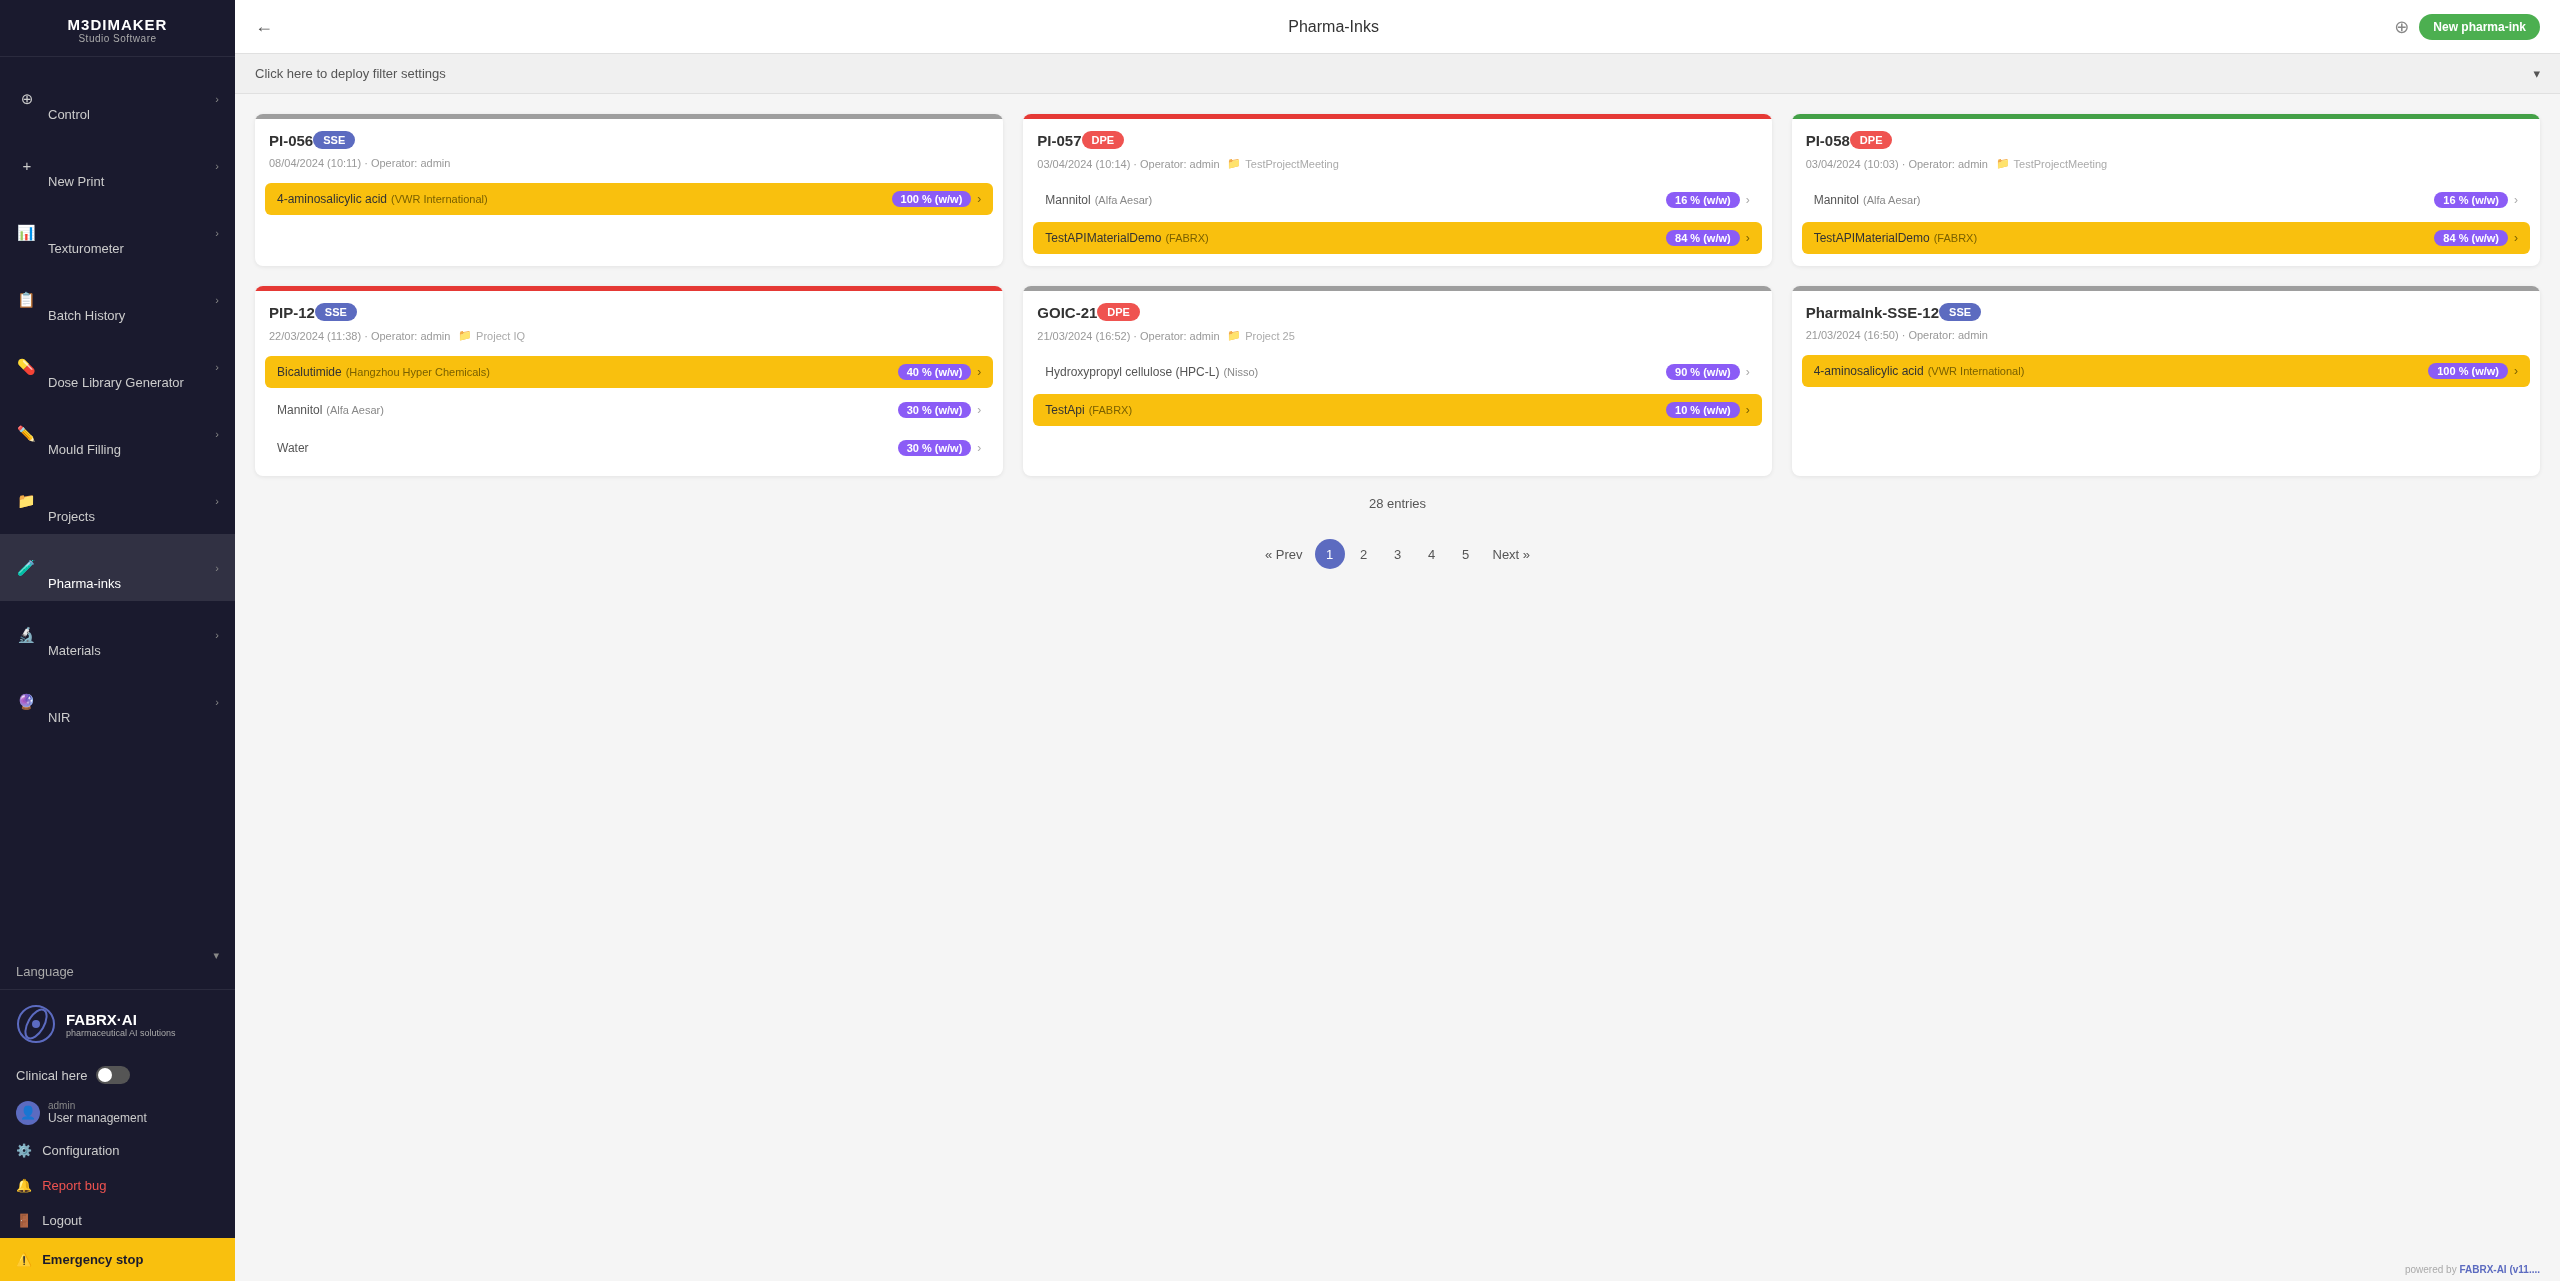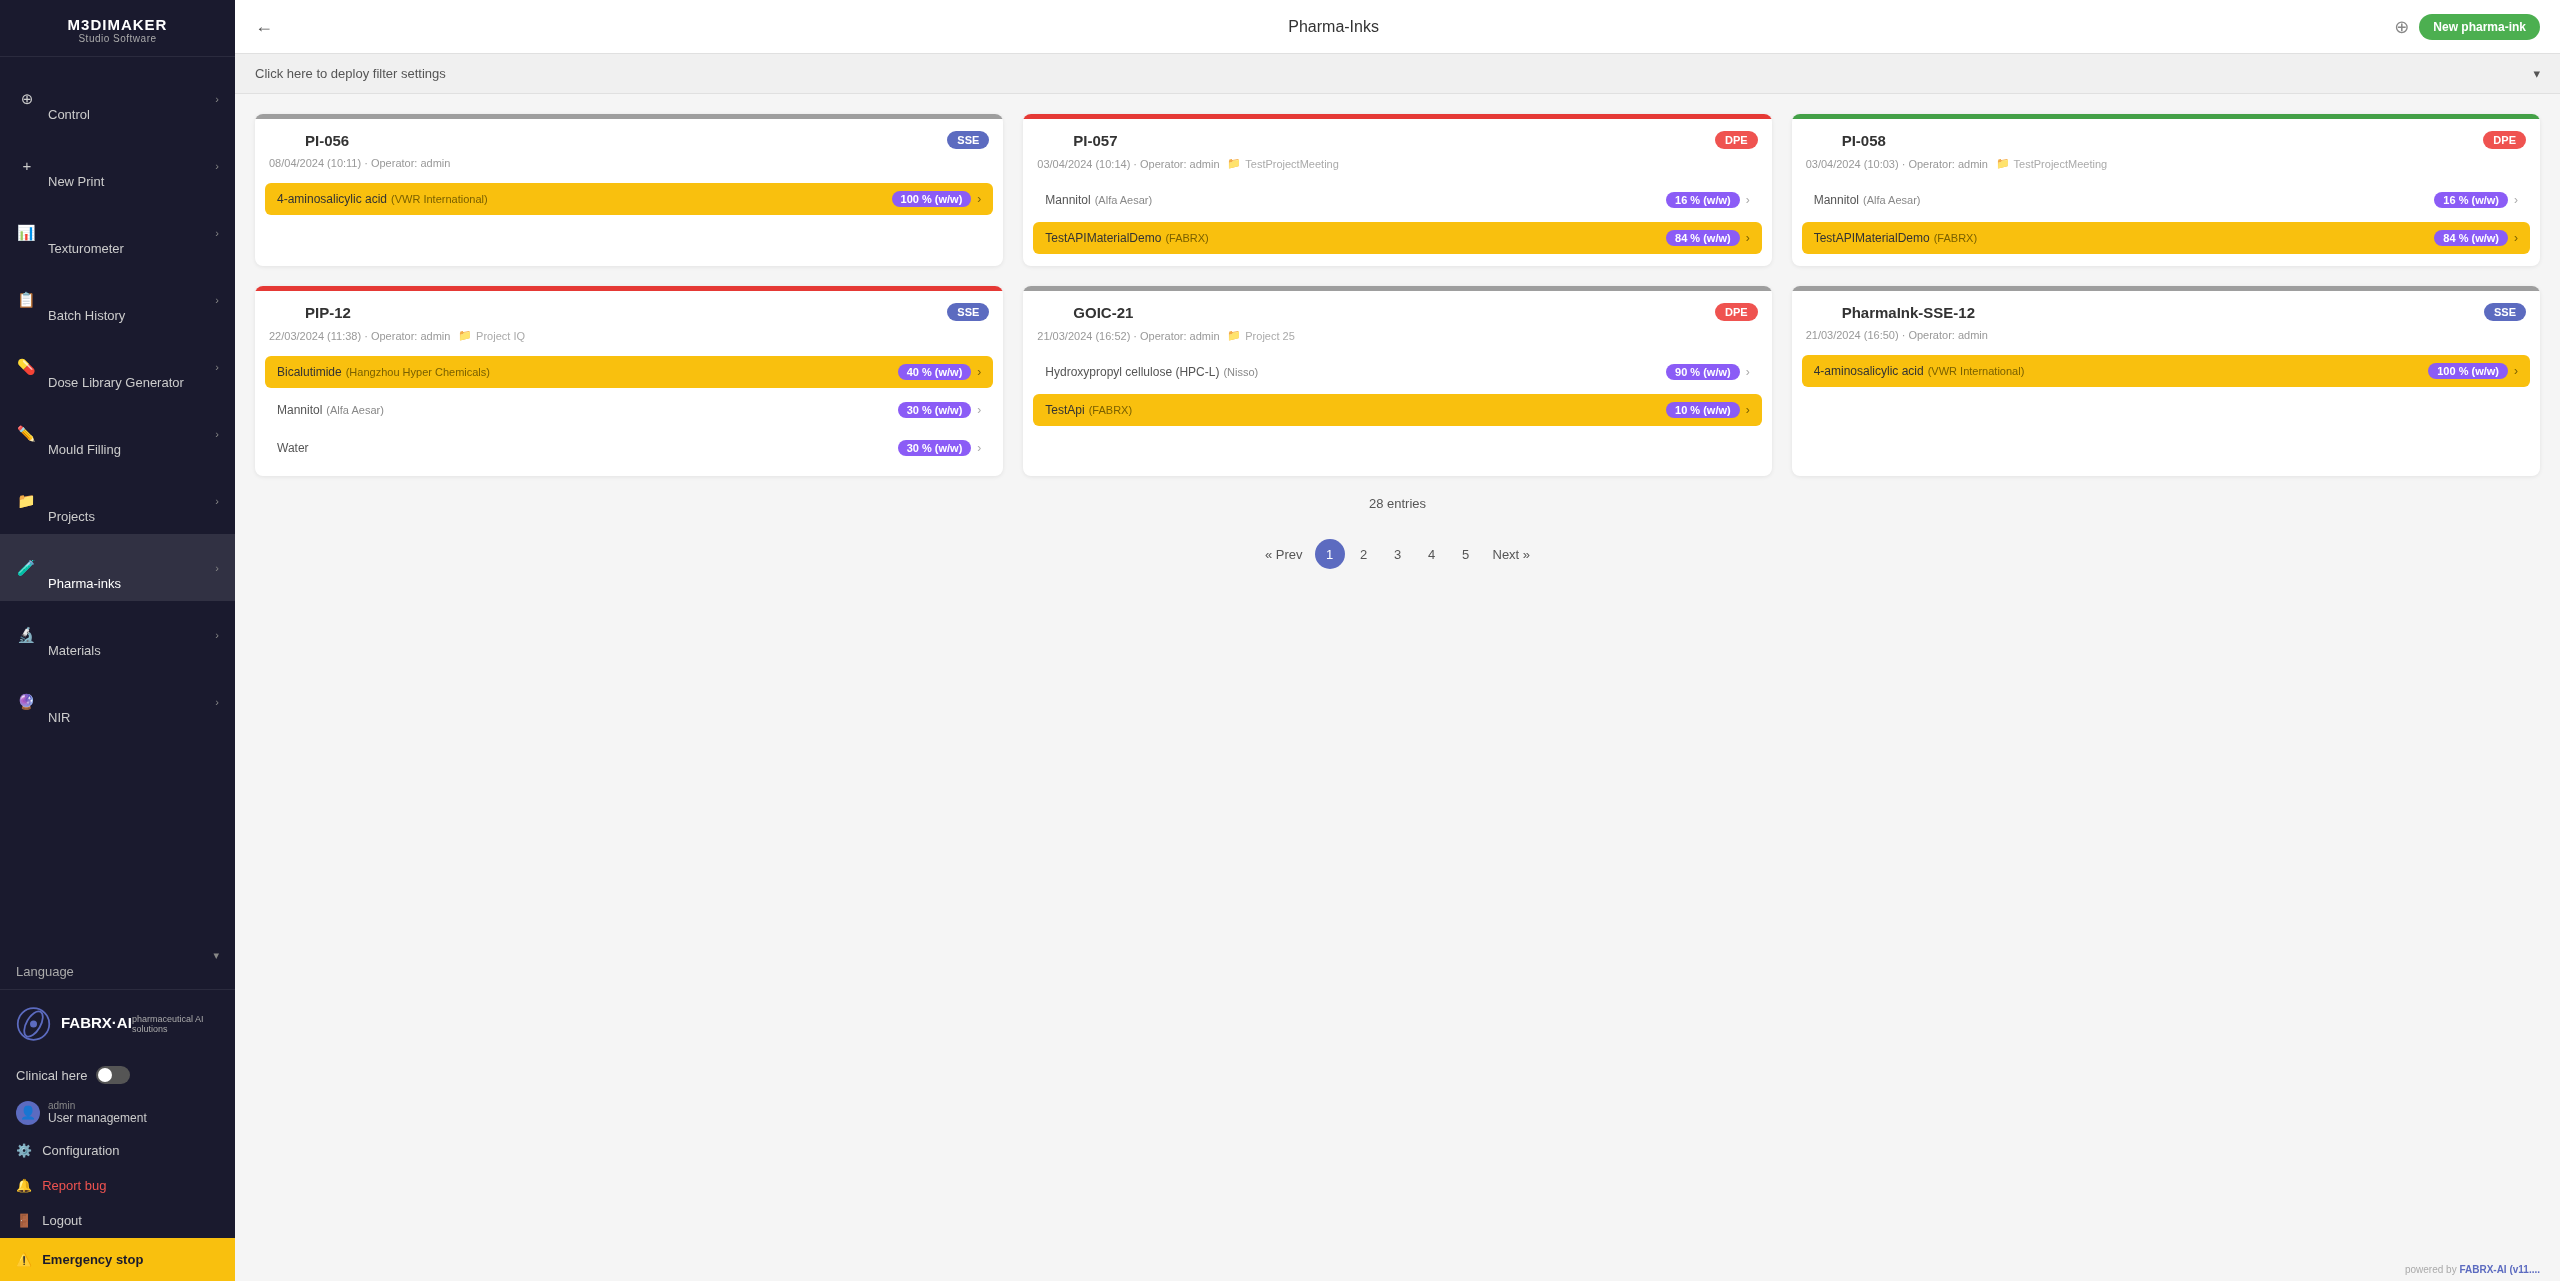--- a/index.html
+++ b/index.html
@@ -52,21 +52,21 @@
     }
 
     .sidebar-logo-fabrx {
       padding: 14px 16px;
       border-top: 1px solid rgba(255,255,255,0.08);
       display: flex;
       align-items: center;
       gap: 10px;
     }
     .fabrx-icon { width: 40px; height: 40px; }
-    .fabrx-text { display: flex; }
+    .fabrx-text { display: flex; flex-direction: column; }
     .fabrx-name { font-size: 15px; font-weight: 700; color: #fff; }
     .fabrx-tagline { font-size: 9px; color: #aaa; }
 
     .clinical-mode-row {
       padding: 8px 16px;
       display: flex;
       align-items: center;
       color: #ccc;
       font-size: 13px;
       gap: 8px;
@@ -174,21 +174,21 @@
       border-radius: 8px;
       overflow: hidden;
       box-shadow: 0 1px 4px rgba(0,0,0,0.08);
       cursor: pointer;
     }
     .card-top-bar { height: 5px; }
     .card-top-bar.red { background: #e53935; }
     .card-top-bar.gray { background: #9e9e9e; }
     .card-top-bar.green { background: #43a047; }
 
-    .card-header { padding: 12px 14px 6px; display: flex; align-items: center; justify-content: space-between; margin-left: 36px; }
+    .card-header { padding: 12px 14px 6px; display: flex; align-items: center; justify-content: flex-start; }
     .card-id { font-size: 15px; font-weight: 600; color: #333; }
     .badge {
       border-radius: 10px;
       padding: 3px 10px;
       font-size: 11px;
       font-weight: 700;
       color: #fff;
     }
     .badge-sse { background: #5c6bc0; }
     .badge-dpe { background: #ef5350; }

